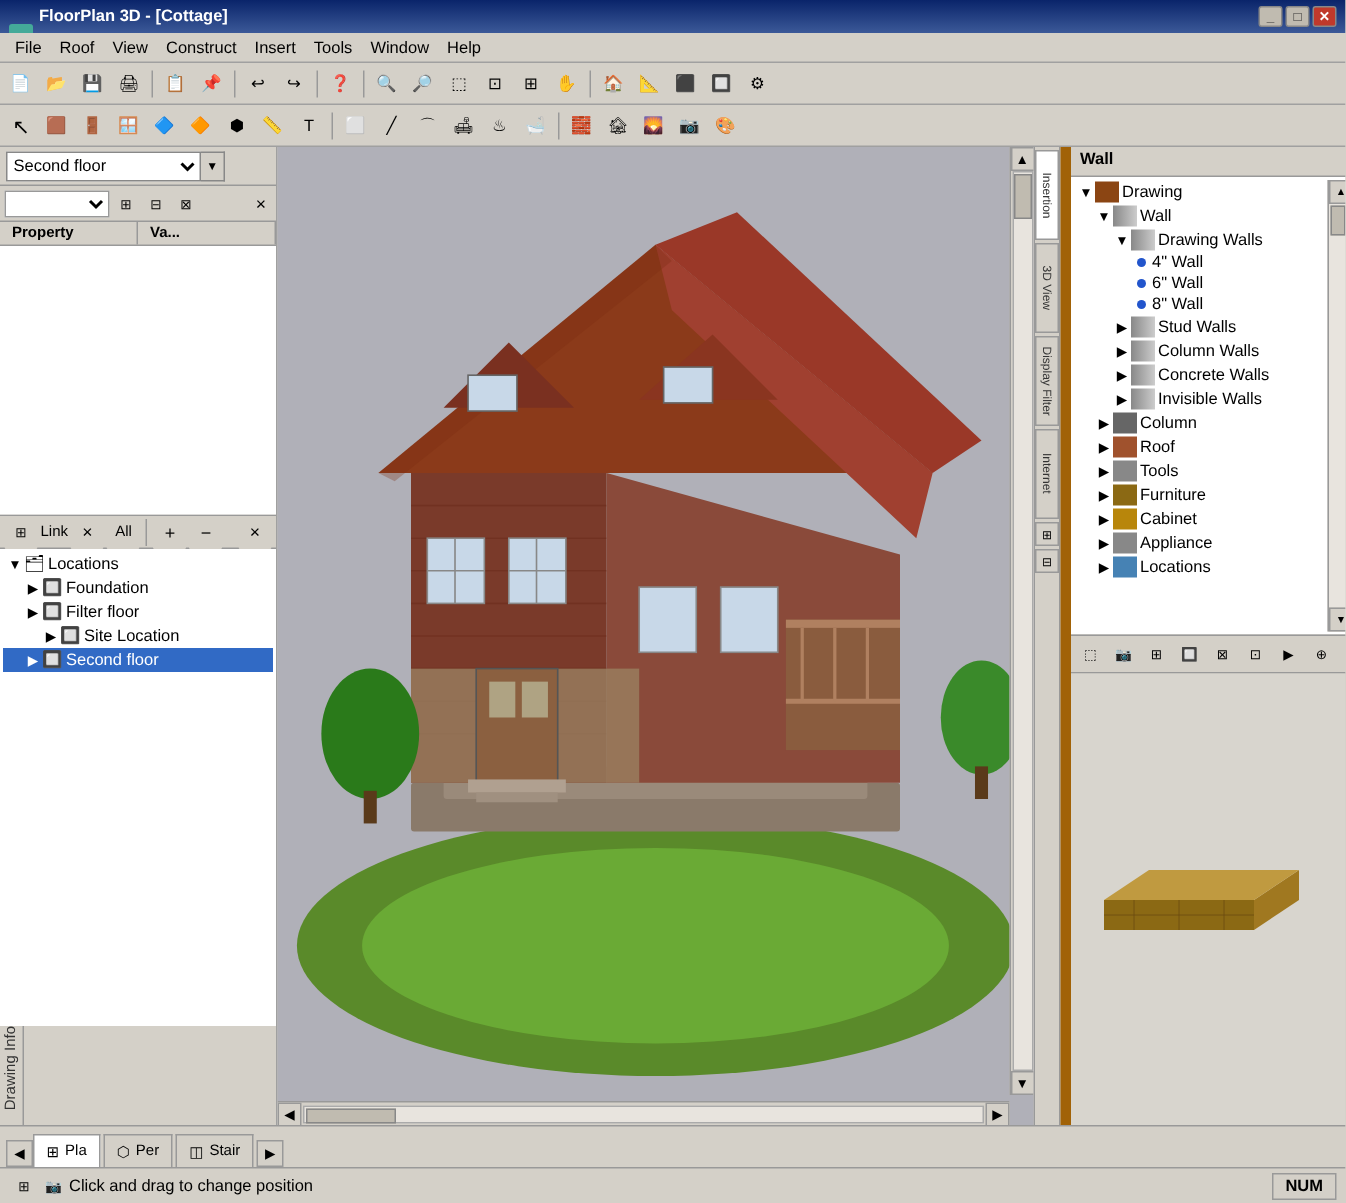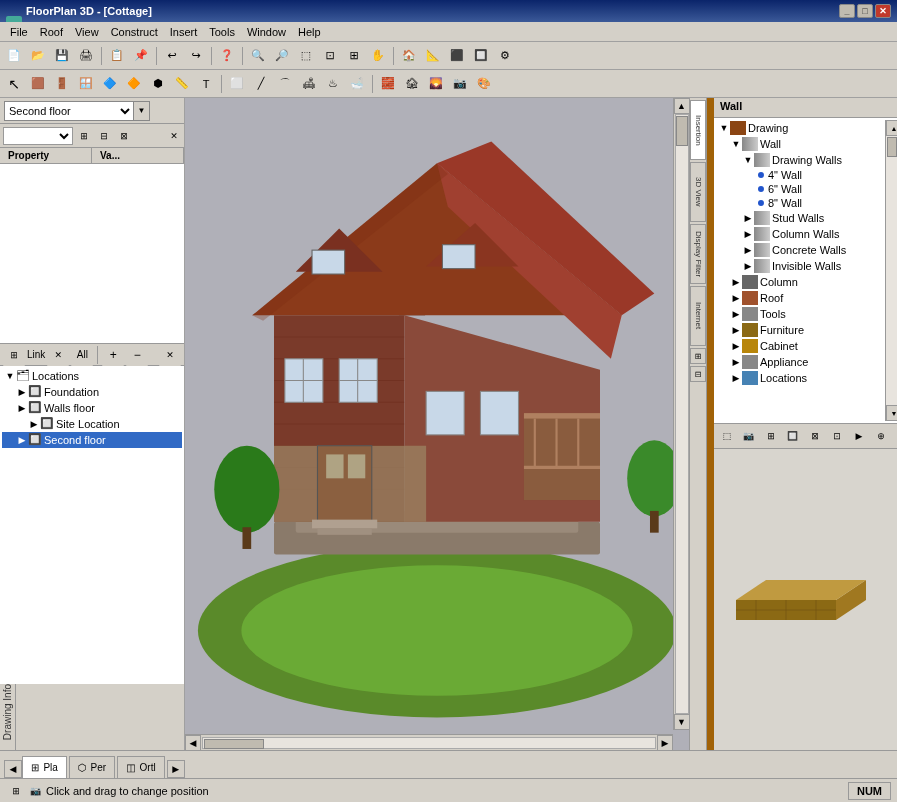--- a/index.html
+++ b/index.html
@@ -463,21 +463,21 @@
           <div class="tree-item">
             <span class="tree-indent" style="width:12px;"></span>
             <span class="tree-expand">▶</span>
             <span class="tree-icon">🔲</span>
             <span>Foundation</span>
           </div>
           <div class="tree-item">
             <span class="tree-indent" style="width:12px;"></span>
             <span class="tree-expand">▶</span>
             <span class="tree-icon">🔲</span>
-            <span>Walls floor</span>
+            <span>Filter floor</span>
           </div>
           <div class="tree-item">
             <span class="tree-indent" style="width:24px;"></span>
             <span class="tree-expand">▶</span>
             <span class="tree-icon">🔲</span>
             <span>Site Location</span>
           </div>
           <div class="tree-item selected">
             <span class="tree-indent" style="width:12px;"></span>
             <span class="tree-expand">▶</span>
@@ -745,21 +745,21 @@
     <div class="tab-btn active">
       <span>⊞</span>
       <span>Pla</span>
     </div>
     <div class="tab-btn">
       <span>⬡</span>
       <span>Per</span>
     </div>
     <div class="tab-btn">
       <span>◫</span>
-      <span>Ortl</span>
+      <span>Stair</span>
     </div>
     <div class="tab-nav">▶</div>
   </div>
 
   <div id="statusbar">
     <div class="tb-btn" style="width:20px;height:18px;font-size:9px;">⊞</div>
     <div class="tb-btn" style="width:20px;height:18px;font-size:9px;">📷</div>
     <span class="status-main">Click and drag to change position</span>
     <span class="status-num">NUM</span>
   </div>

